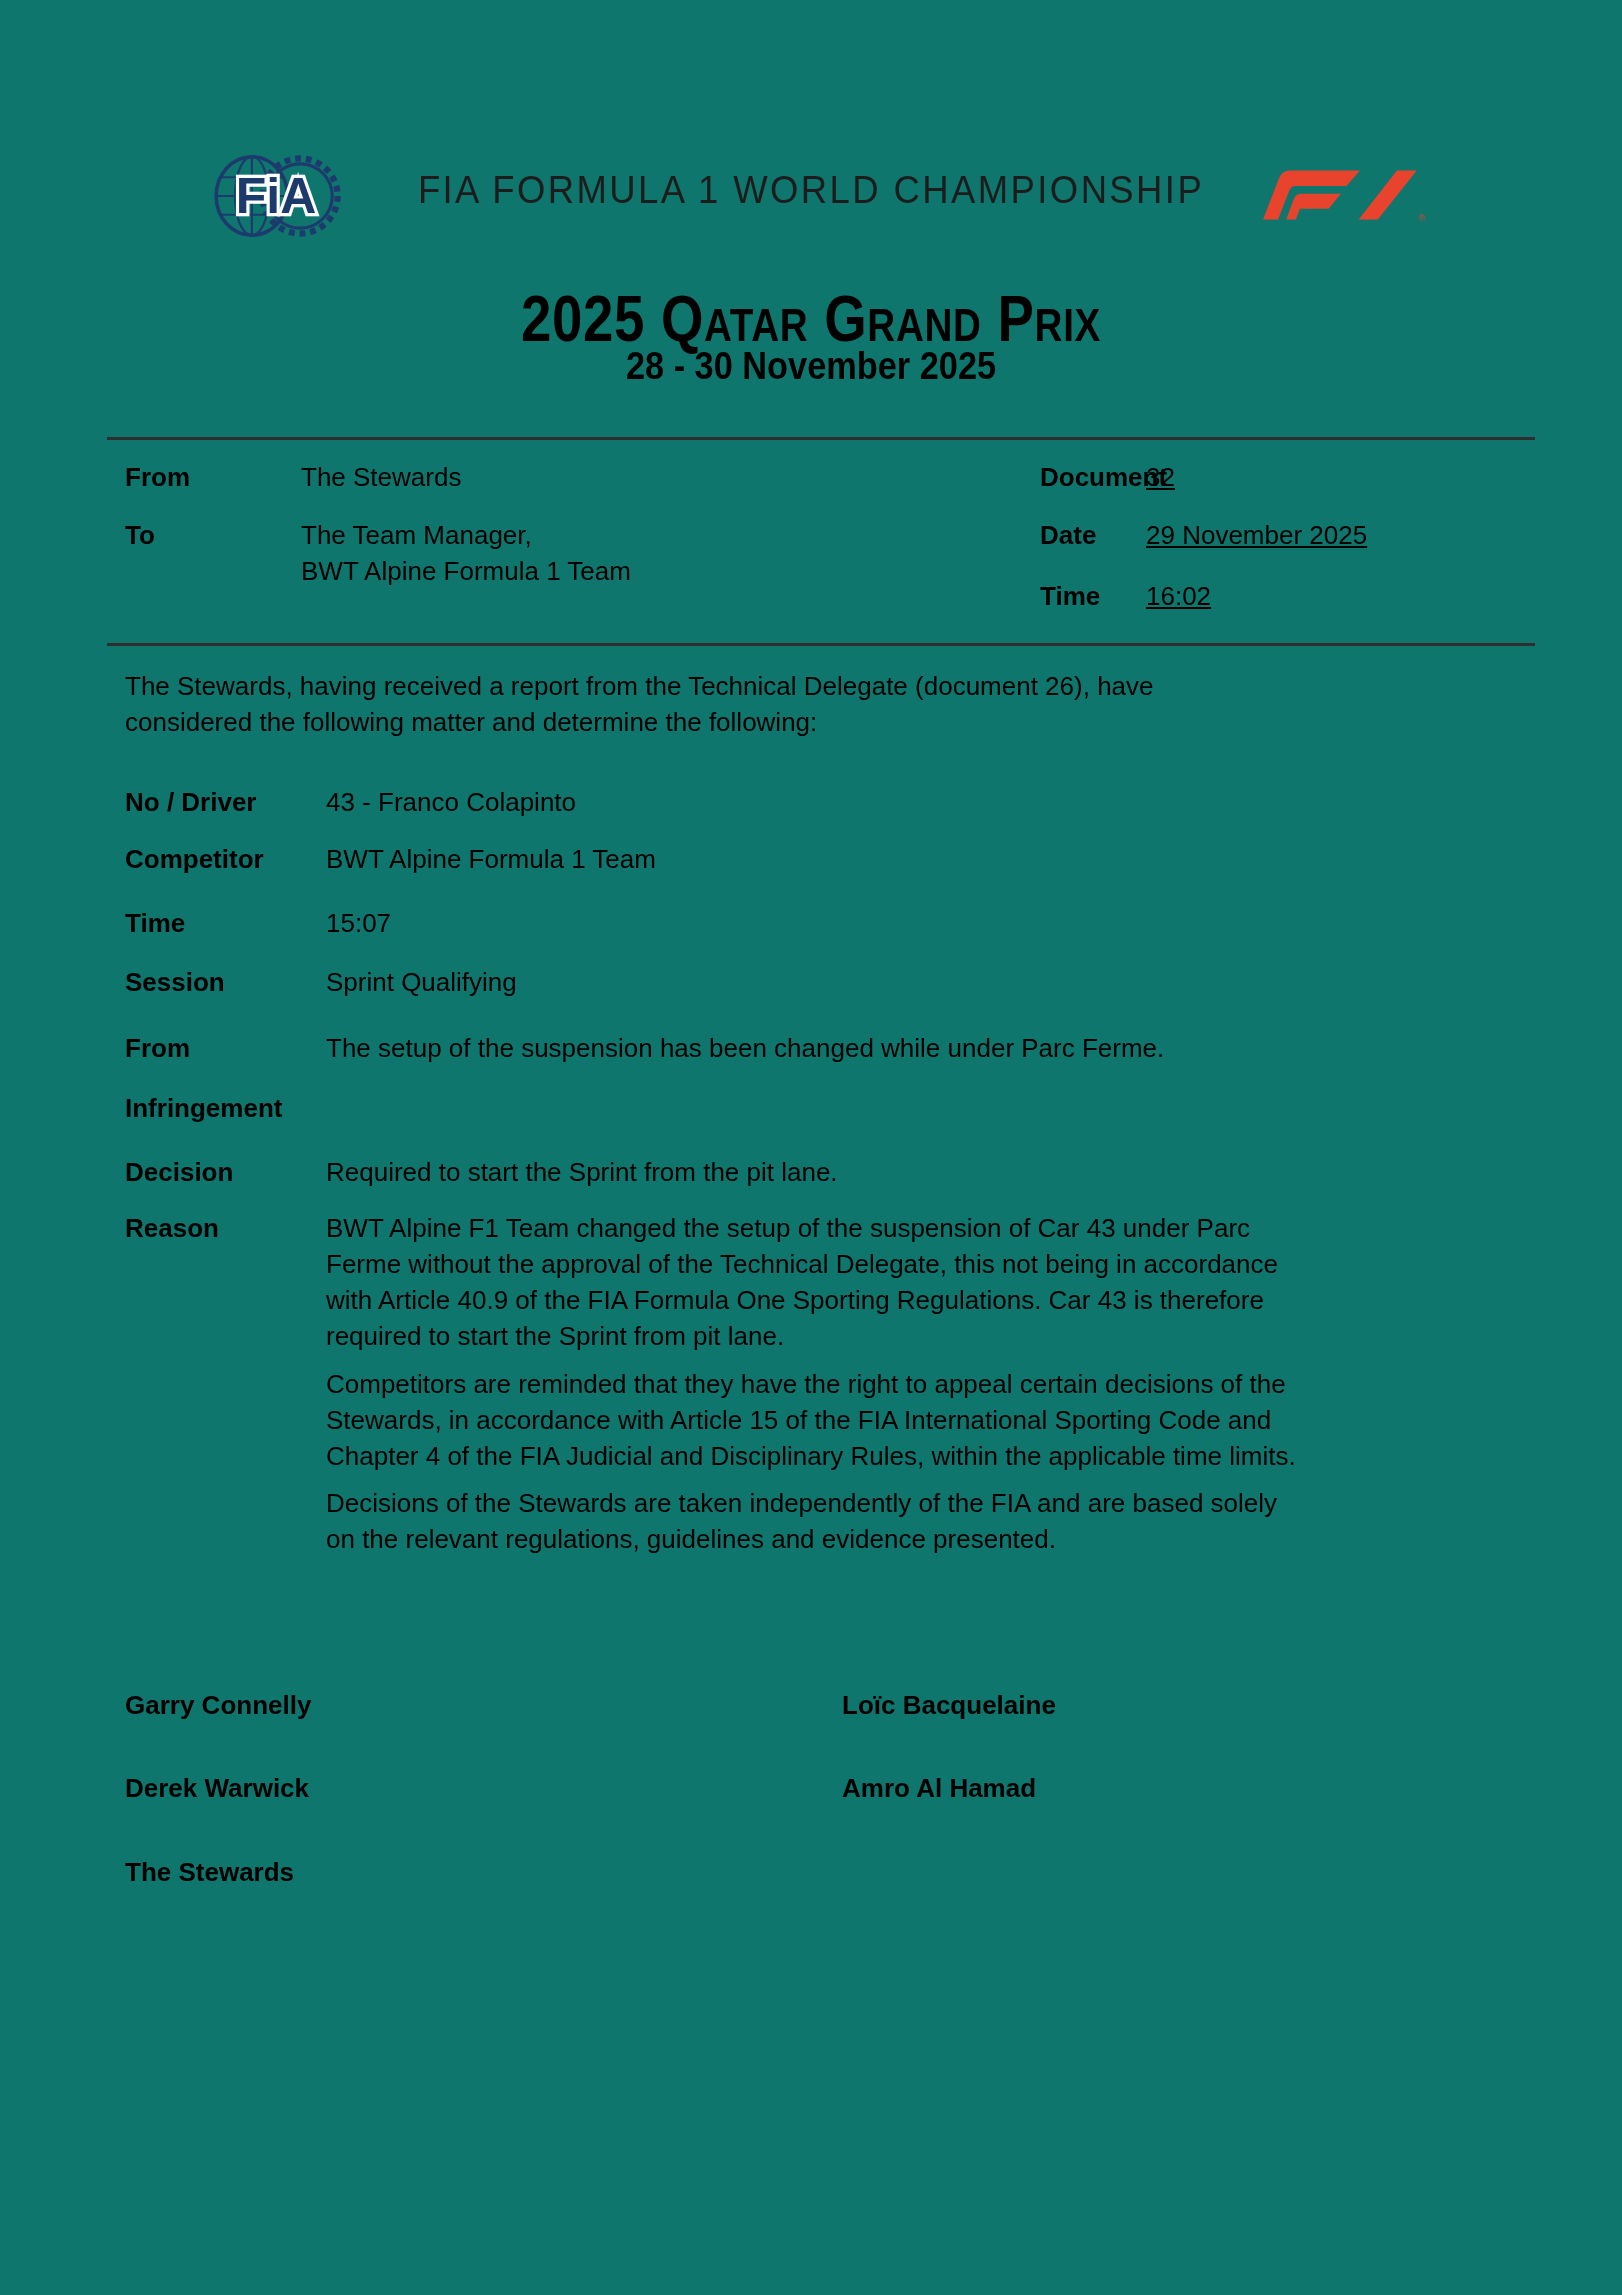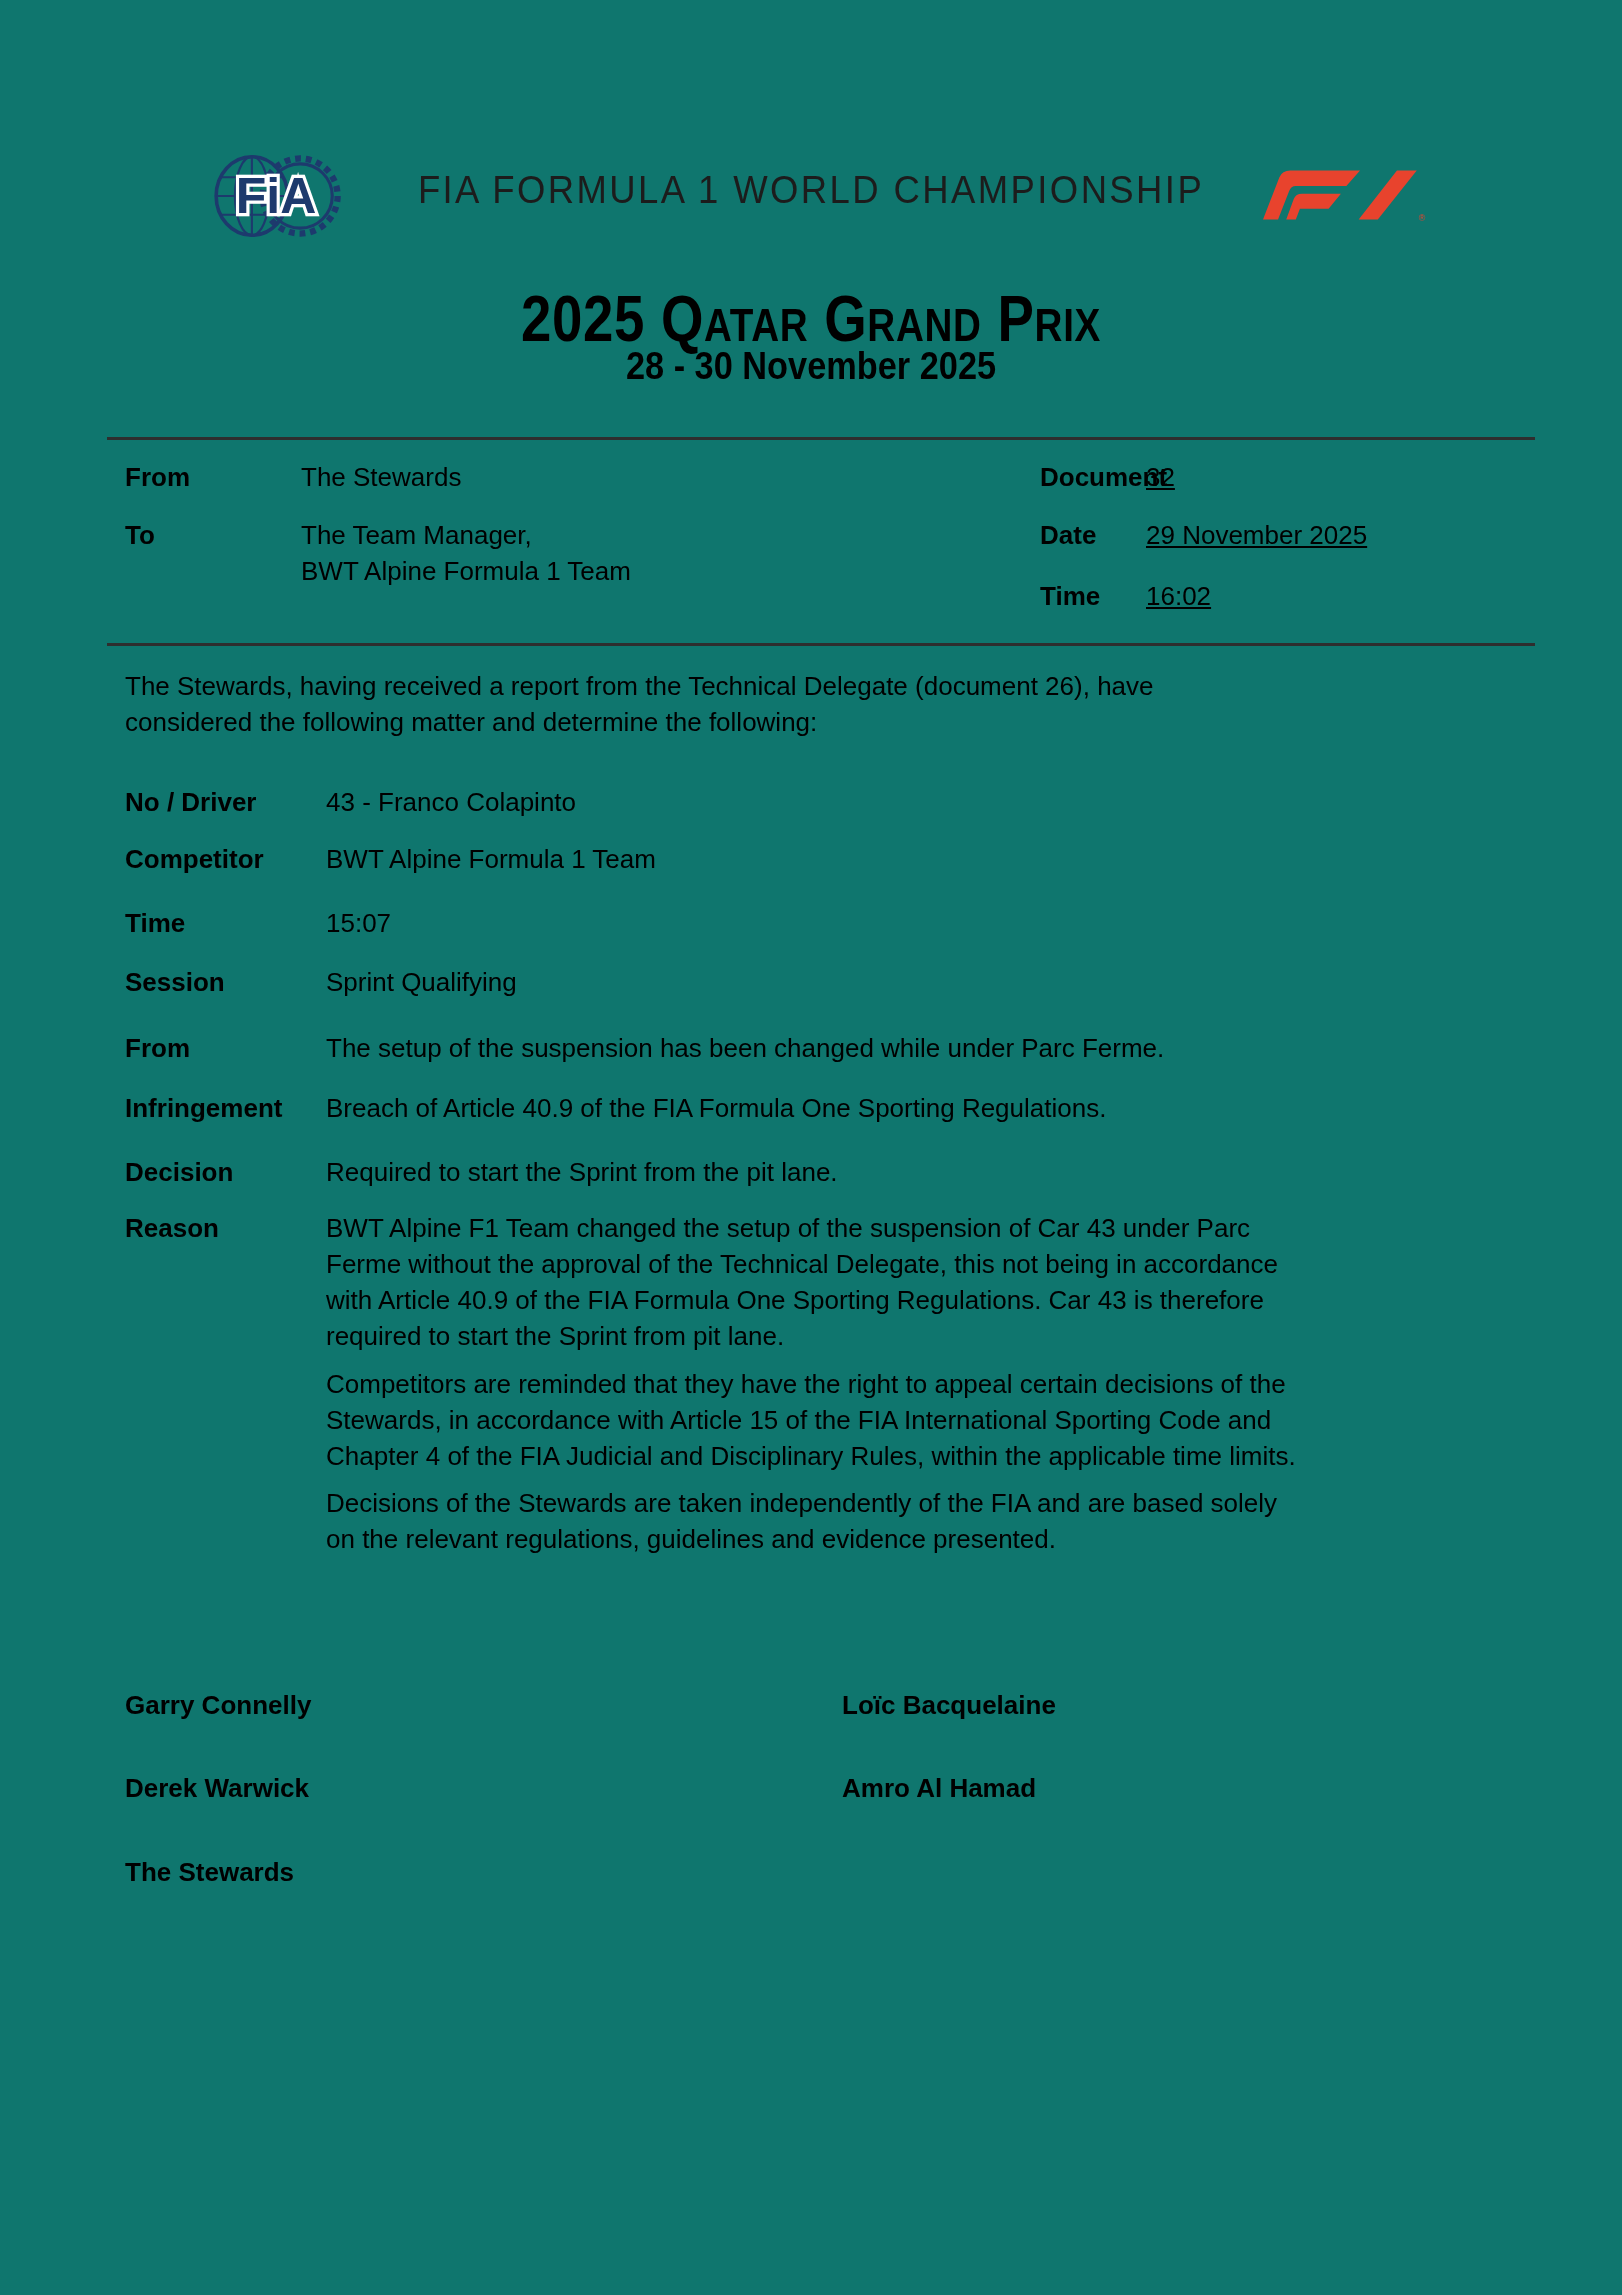--- a/index.html
+++ b/index.html
@@ -111,21 +111,20 @@
   <div class="abs val f-val" style="top:784px">43 - Franco Colapinto</div>
   <div class="abs lbl f-lbl" style="top:841px">Competitor</div>
   <div class="abs val f-val" style="top:841px">BWT Alpine Formula 1 Team</div>
   <div class="abs lbl f-lbl" style="top:905px">Time</div>
   <div class="abs val f-val" style="top:905px">15:07</div>
   <div class="abs lbl f-lbl" style="top:964px">Session</div>
   <div class="abs val f-val" style="top:964px">Sprint Qualifying</div>
   <div class="abs lbl f-lbl" style="top:1030px">From</div>
   <div class="abs val f-val" style="top:1030px">The setup of the suspension has been changed while under Parc Ferme.</div>
   <div class="abs lbl f-lbl" style="top:1090px">Infringement</div>
-  <div class="abs val f-val" style="top:1090px">Breach of Article 40.9 of the FIA Formula One Sporting Regulations.</div>
   <div class="abs lbl f-lbl" style="top:1154px">Decision</div>
   <div class="abs val f-val" style="top:1154px">Required to start the Sprint from the pit lane.</div>
 
   <div class="abs lbl f-lbl" style="top:1210px">Reason</div>
   <div class="abs reason-body">
     <p>BWT Alpine F1 Team changed the setup of the suspension of Car 43 under Parc
 Ferme without the approval of the Technical Delegate, this not being in accordance
 with Article 40.9 of the FIA Formula One Sporting Regulations. Car 43 is therefore
 required to start the Sprint from pit lane.</p>
     <p>Competitors are reminded that they have the right to appeal certain decisions of the

